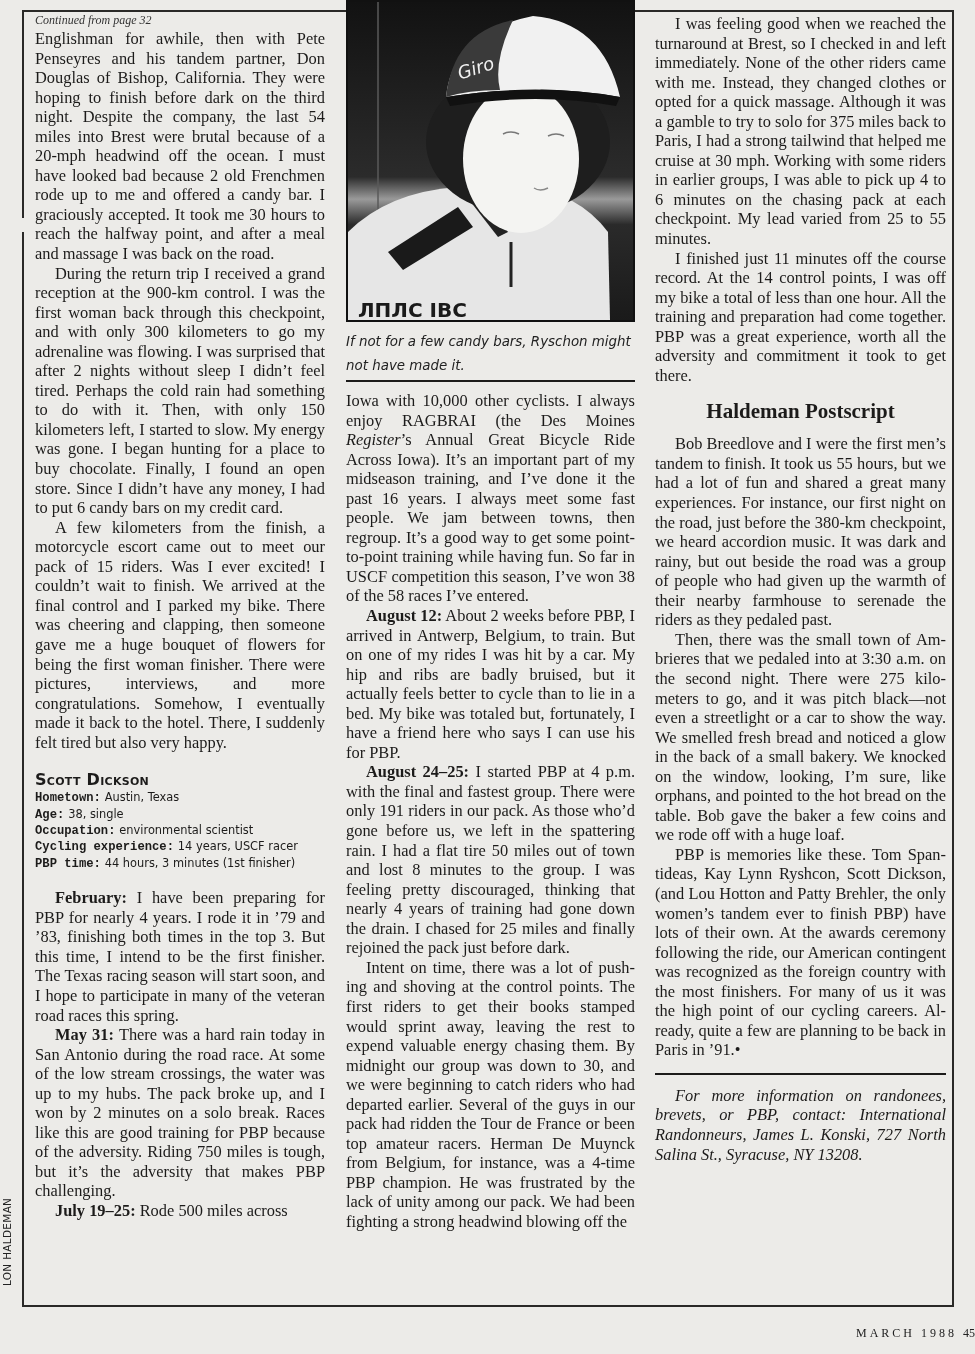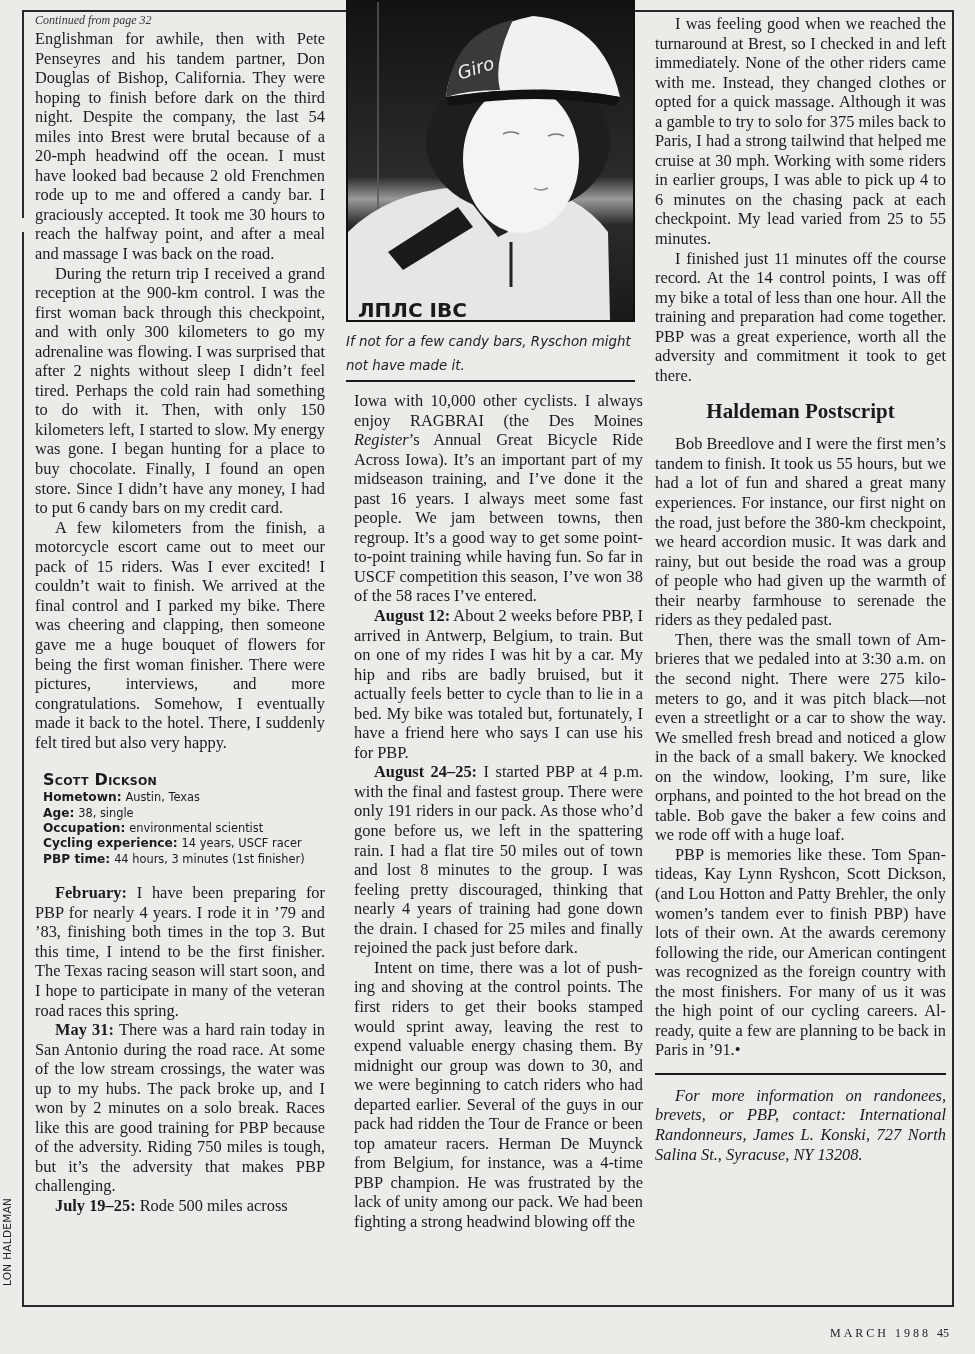--- a/index.html
+++ b/index.html
@@ -14,46 +14,46 @@
     border: 2px solid #2a2927; box-sizing: border-box;
   }
   .col {
     position: absolute; top: 14px;
     font-size: 16.4px; line-height: 19.55px;
     text-align: justify; hyphens: manual;
   }
   .col p { margin: 0; text-indent: 0; }
   .col p.ind { text-indent: 20px; }
   .col1 { left: 35px; width: 290px; }
-  .col2 { left: 354px; width: 289px; top: 391px; }
+  .col2 { left: 346px; width: 289px; top: 391px; }
   .col3 { left: 655px; width: 291px; }
   .cont { font-style: italic; font-size: 12px; line-height: 13px; color: #333; margin-bottom: 2px; }
   .lead { font-weight: bold; }
   .photo {
     position: absolute; left: 346px; top: 0; width: 289px; height: 322px;
     background: #141414; border: 2px solid #111; box-sizing: border-box; overflow: hidden;
   }
   .caption {
     position: absolute; left: 346px; top: 330px; width: 289px;
     font-family: "DejaVu Sans", sans-serif; font-style: italic;
     font-size: 13.4px; line-height: 24px; color: #222;
   }
   .caption-rule { position: absolute; left: 346px; top: 380px; width: 289px; height: 2px; background: #1c1b1a; }
-  .bio { font-family: "DejaVu Sans", sans-serif; font-size: 12.2px; line-height: 15.4px; margin: 18px 0 16px 8px; text-align: left; }
+  .bio { font-family: "DejaVu Sans", sans-serif; font-size: 12.2px; line-height: 15.4px; margin: 18px 0 16px 0; text-align: left; }
   .bio .name { font-weight: bold; font-size: 16px; line-height: 20px; font-variant: small-caps; letter-spacing: 0.3px; }
-  .bio b { font-weight: bold; }
+  .bio b { font-weight: bold; font-family: Liberation Mono, monospace; }
   .bio .v { font-size: 11.4px; }
   .subhead { font-weight: bold; font-size: 21px; line-height: 26px; text-align: center; margin: 13px 0 10px 0; }
   .end-rule { height: 2px; background: #1c1b1a; margin: 13px 0 11px 0; }
   .contact { font-style: italic; }
   .credit {
     position: absolute; left: 1px; top: 1286px; transform-origin: 0 0; transform: rotate(-90deg);
     font-family: "DejaVu Sans", sans-serif; font-size: 10.5px; letter-spacing: 0.3px; color: #222; white-space: nowrap;
   }
-  .folio { position: absolute; right: 26px; top: 1326px; font-size: 12px; letter-spacing: 3px; color: #222; }
+  .folio { position: absolute; right: 0; top: 1326px; font-size: 12px; letter-spacing: 3px; color: #222; }
   .folio .num { letter-spacing: 0; margin-left: 6px; }
   .border-gap { position: absolute; left: 20px; width: 6px; background: #ecebe8; }
 </style>
 </head>
 <body>
 
 <div class="frame"></div>
 <div class="border-gap" style="top:218px;height:14px;"></div>
 
 <div class="col col1">

